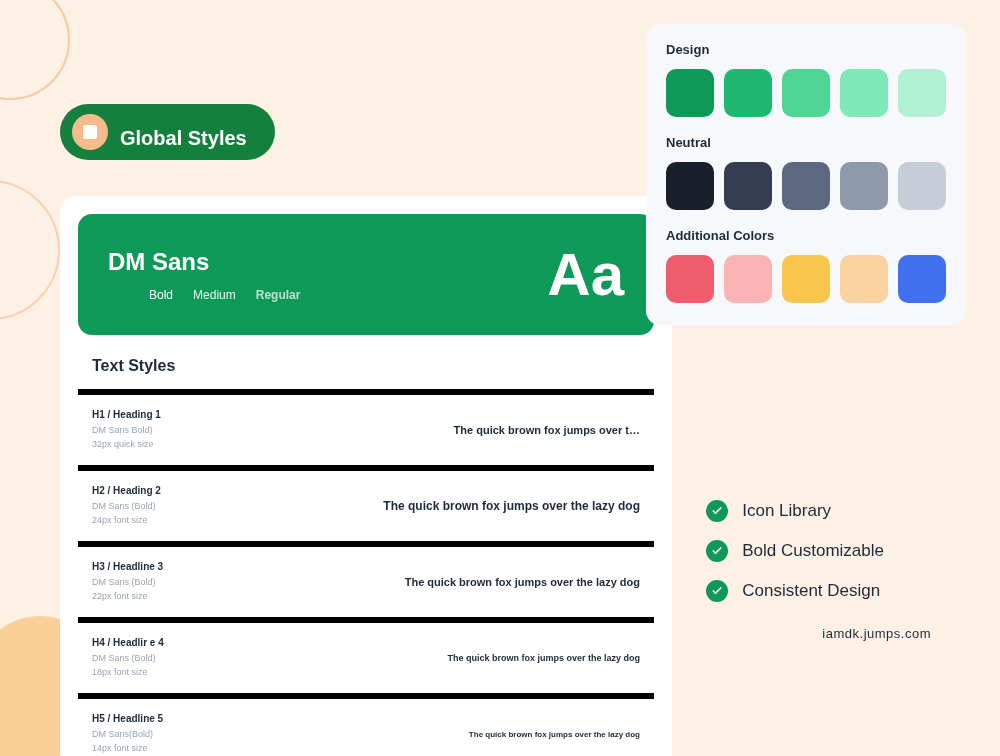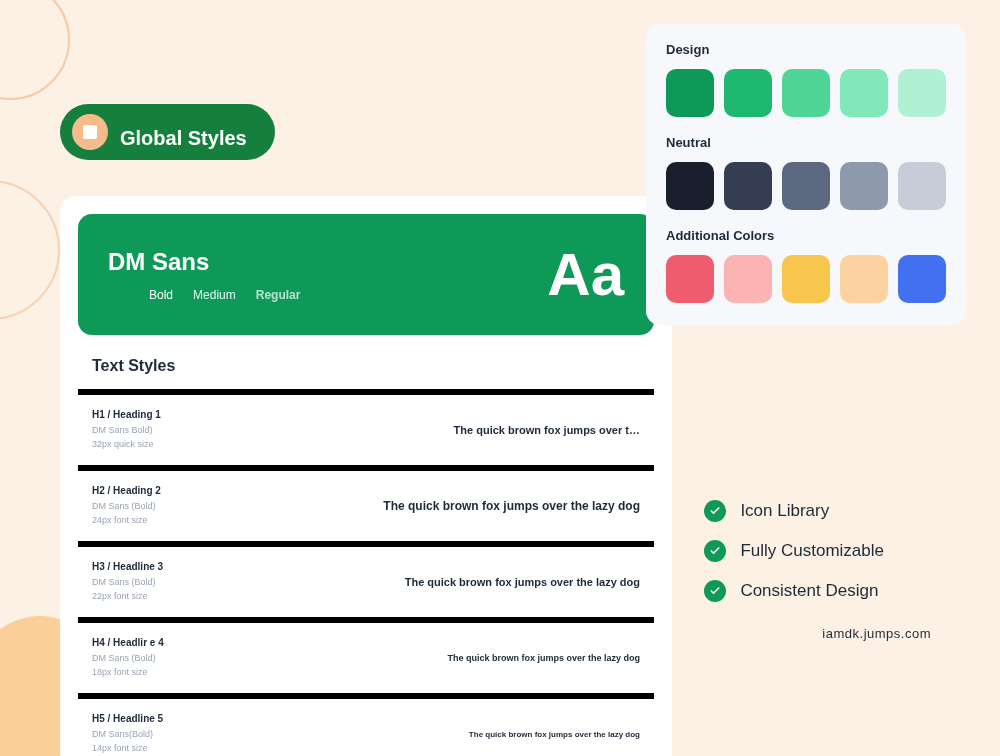--- a/index.html
+++ b/index.html
@@ -328,21 +328,21 @@
         </svg>
     </div>
     <div class="feature-text">Icon Library</div>
   </div>
   <div class="feature">
     <div class="check">
       <svg viewBox="0 0 16 16" fill="none">
           <path d="M3 8l3 3 7-7" stroke="#fff" stroke-width="2.2" stroke-linecap="round" stroke-linejoin="round"></path>
         </svg>
     </div>
-    <div class="feature-text">Fully Customizable</div>
+    <div class="feature-text">Bold Customizable</div>
   </div>
   <div class="feature">
     <div class="check">
       <svg viewBox="0 0 16 16" fill="none">
           <path d="M3 8l3 3 7-7" stroke="#fff" stroke-width="2.2" stroke-linecap="round" stroke-linejoin="round"></path>
         </svg>
     </div>
     <div class="feature-text">Consistent Design</div>
   </div>
 </div>

